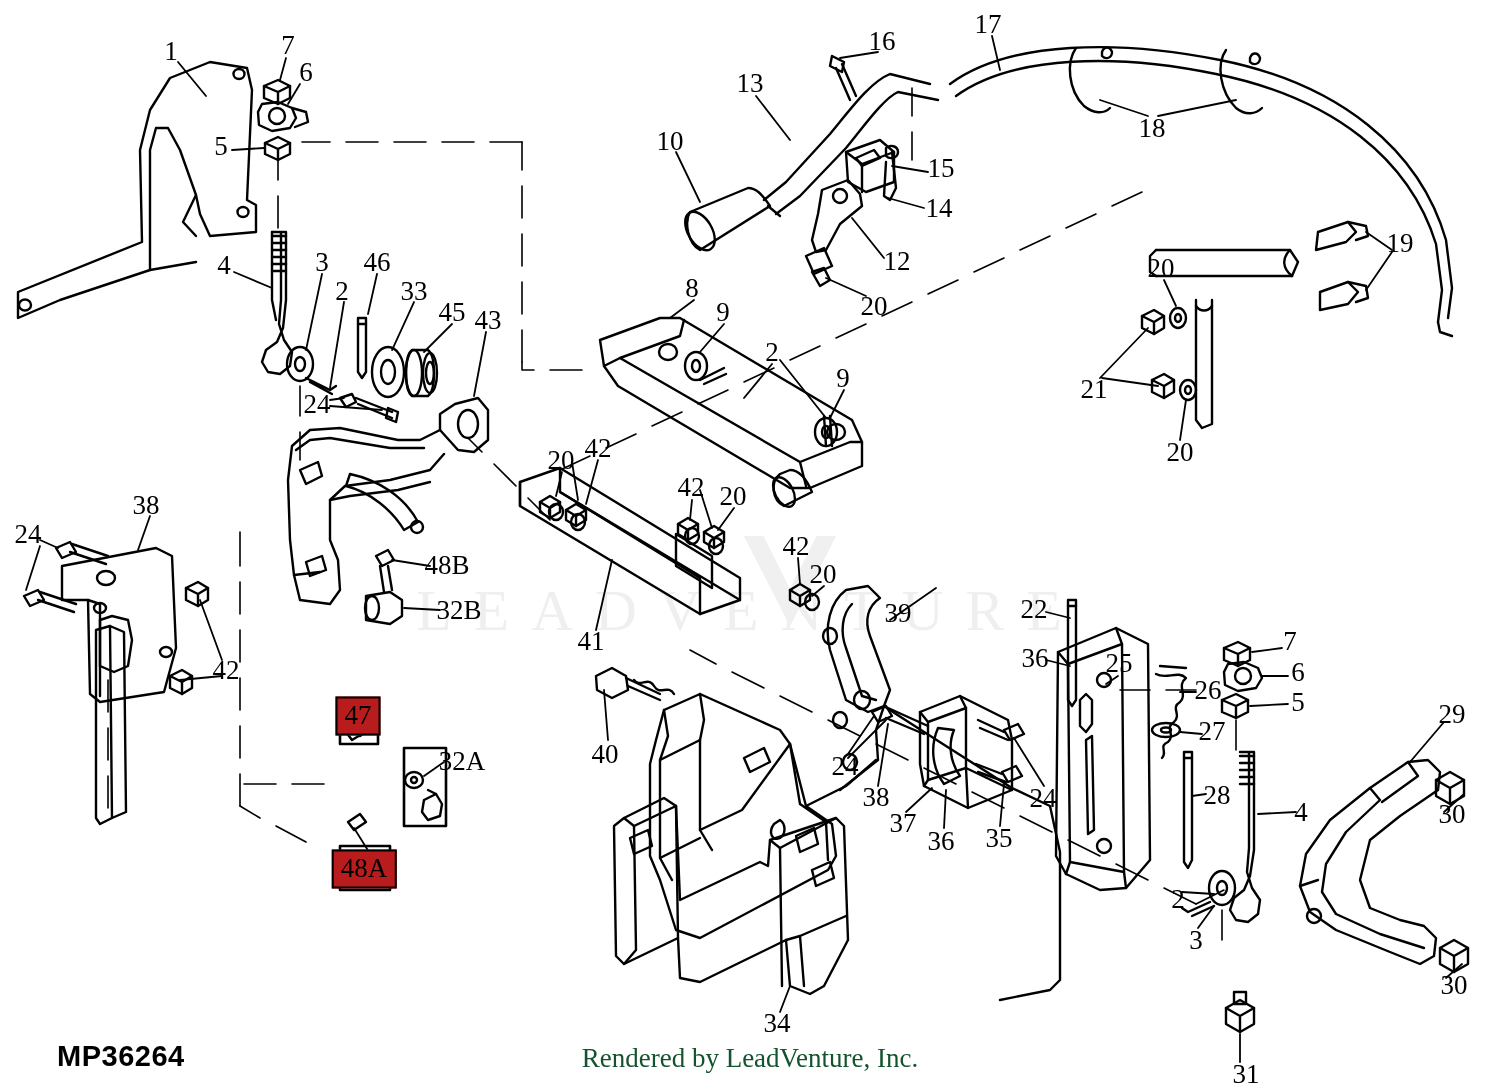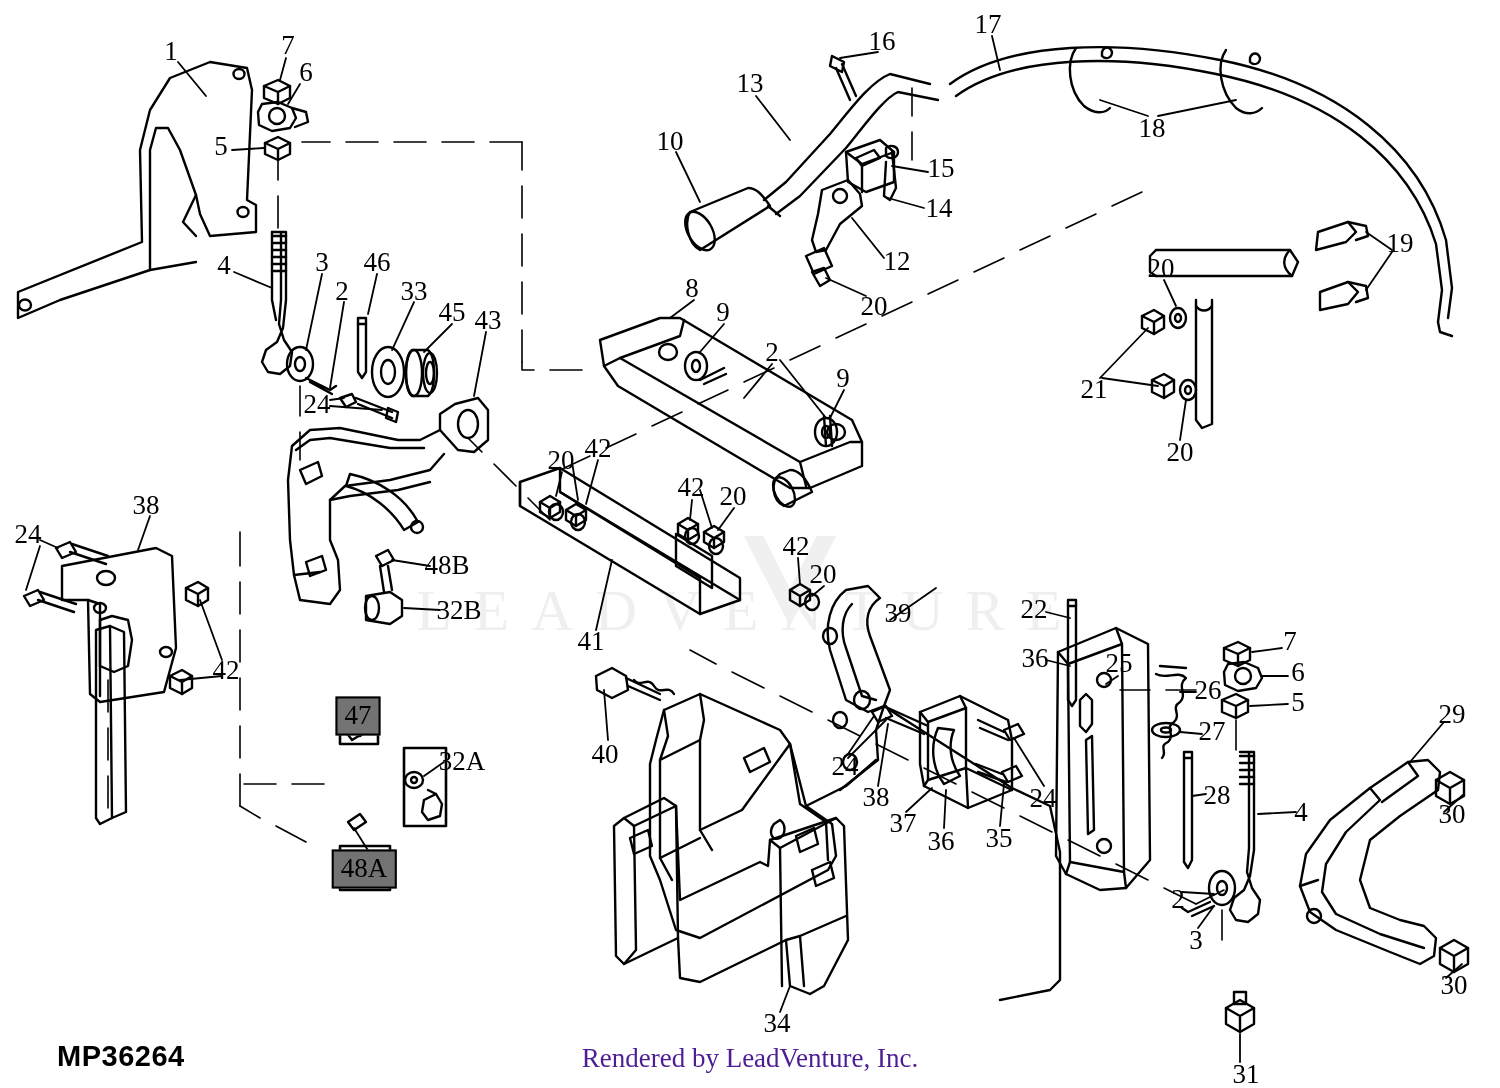--- a/index.html
+++ b/index.html
@@ -29,21 +29,21 @@
     font-family: "Liberation Serif", serif;
     font-size: 27px;
     color: #000000;
     line-height: 1;
     white-space: nowrap;
     transform: translate(-50%, -50%);
   }
   .callout.boxed {
     border: 2px solid #000;
     padding: 3px 7px 5px 7px;
-    background: #737373;
+    background: #b91c1c;
   }
   .watermark {
     position: absolute;
     left: 50%;
     top: 610px;
     transform: translate(-50%, -50%);
     font-family: "Liberation Serif", serif;
     font-size: 58px;
     letter-spacing: 22px;
     color: #efefef;
@@ -68,21 +68,21 @@
     color: #000;
     letter-spacing: 0.5px;
   }
   #rendered-by {
     position: absolute;
     left: 50%;
     top: 1058px;
     transform: translate(-50%, -50%);
     font-family: "Liberation Serif", serif;
     font-size: 27px;
-    color: #4c1d95;
+    color: #14532d;
     white-space: nowrap;
   }
 </style>
 </head>
 <body>
 
 <div id="page">
 
   <div class="watermark">LEADVENTURE</div>
   <svg class="wm-mark" viewBox="0 0 100 100" aria-hidden="true">

